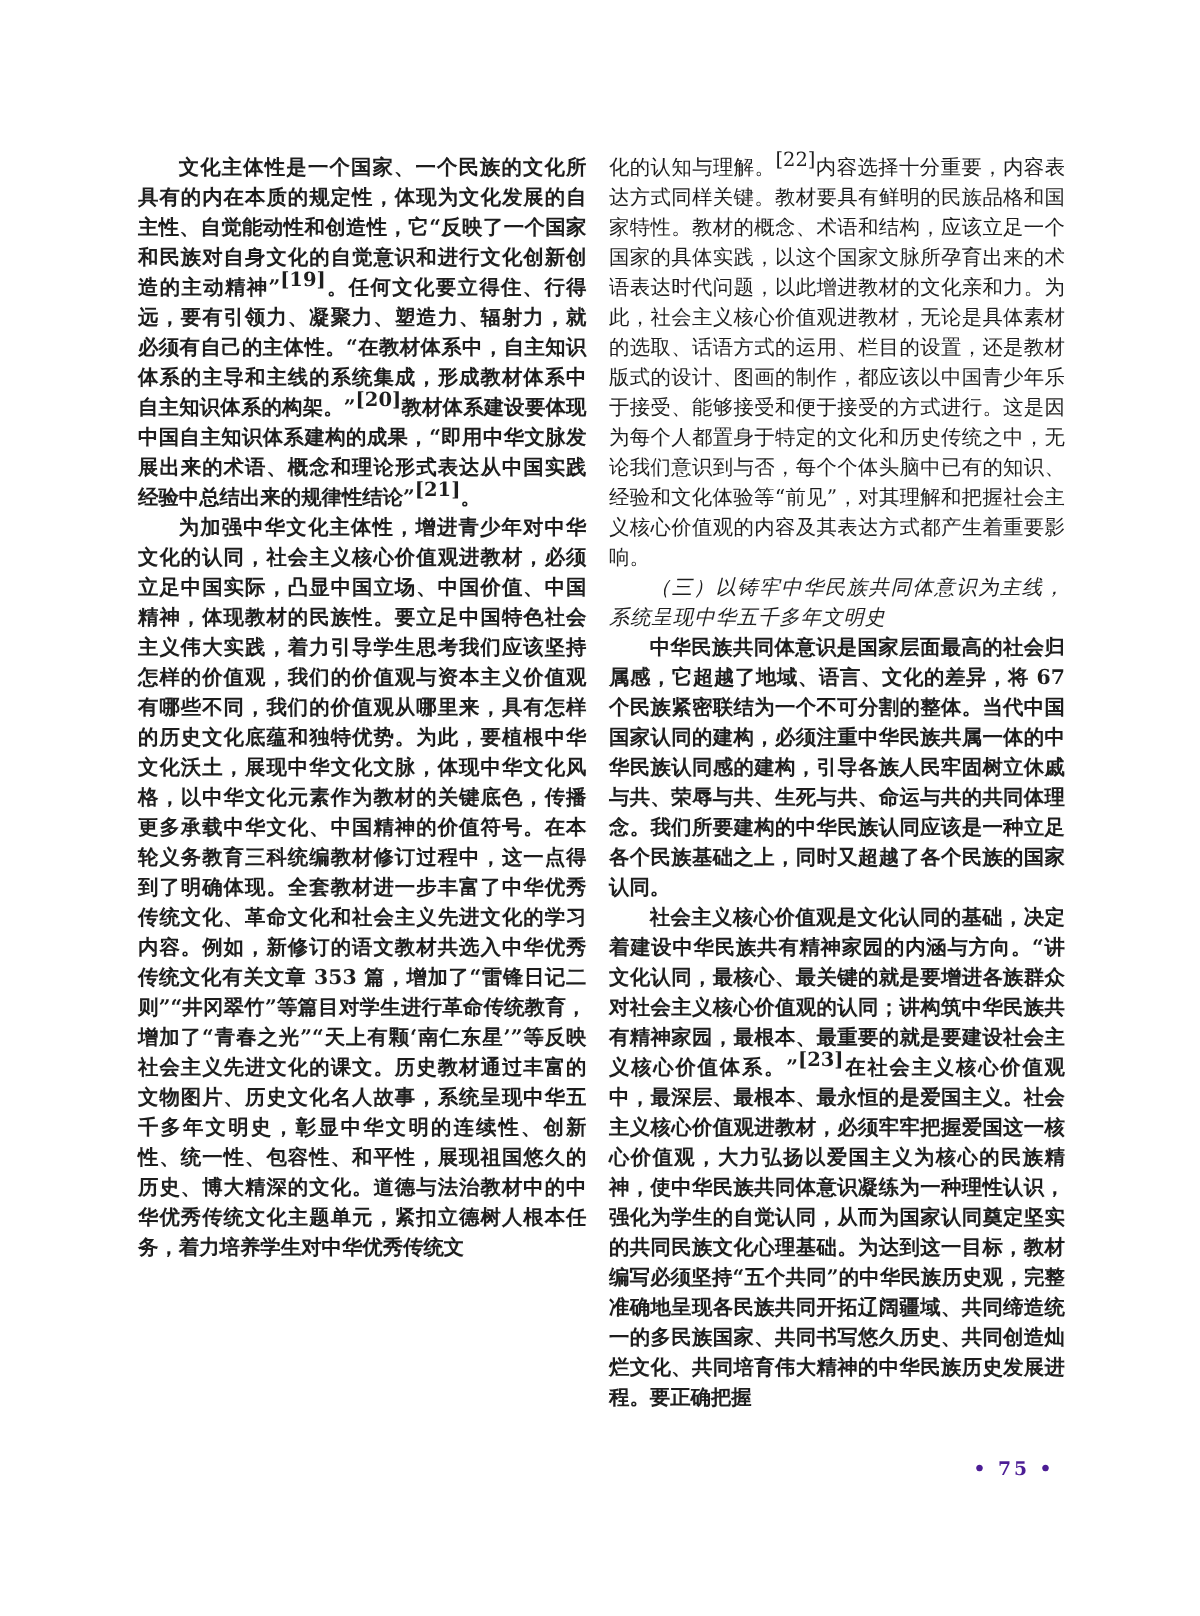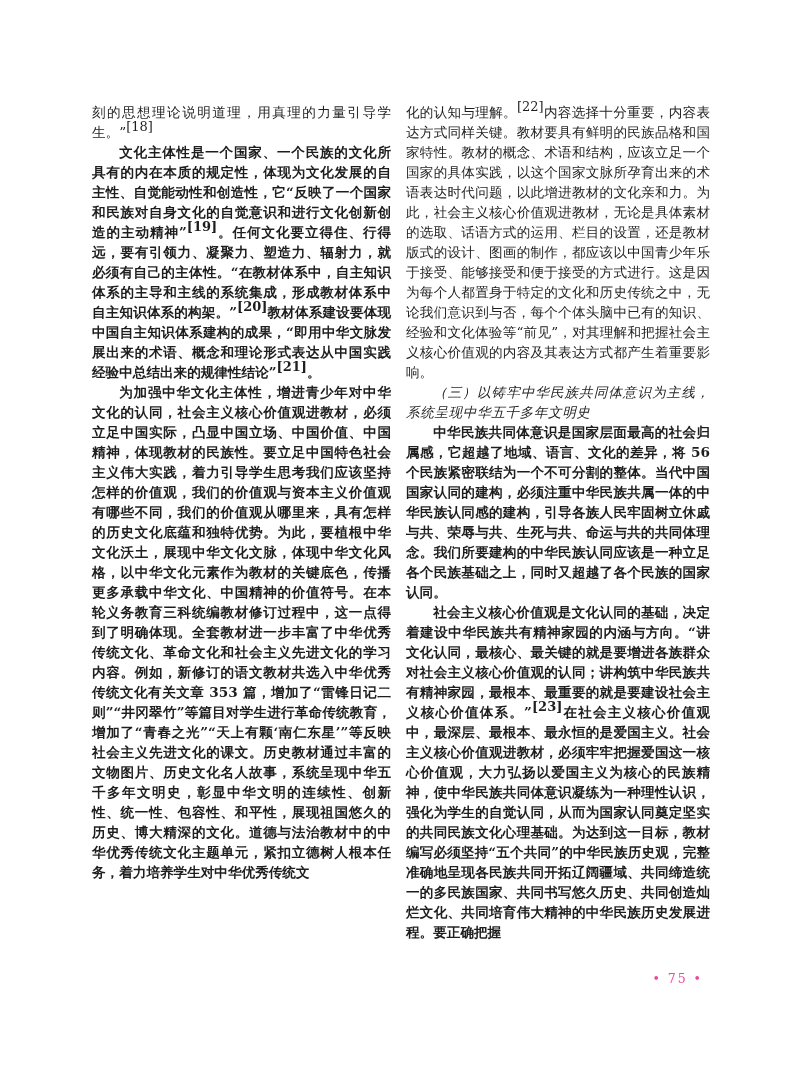--- a/index.html
+++ b/index.html
@@ -47,34 +47,34 @@
     vertical-align: super;
   }
   .page-num {
     position: absolute;
     top: 971px;
     left: 92px;
     width: 611px;
     text-align: right;
     font-size: 12.5px;
     letter-spacing: 2px;
-    color: #ec4899;
+    color: #4c1d95;
+    font-weight: bold;
   }
 </style>
 </head>
 <body>
 
 <div class="page">
   <div class="cols">
     <div class="col col-left" id="col-left">
-        <p class="para continuation">刻的思想理论说明道理，用真理的力量引导学生。”<sup>[18]</sup></p>
         <p class="para body">文化主体性是一个国家、一个民族的文化所具有的内在本质的规定性，体现为文化发展的自主性、自觉能动性和创造性，它“反映了一个国家和民族对自身文化的自觉意识和进行文化创新创造的主动精神”<sup>[19]</sup>。任何文化要立得住、行得远，要有引领力、凝聚力、塑造力、辐射力，就必须有自己的主体性。“在教材体系中，自主知识体系的主导和主线的系统集成，形成教材体系中自主知识体系的构架。”<sup>[20]</sup>教材体系建设要体现中国自主知识体系建构的成果，“即用中华文脉发展出来的术语、概念和理论形式表达从中国实践经验中总结出来的规律性结论”<sup>[21]</sup>。</p>
         <p class="para body">为加强中华文化主体性，增进青少年对中华文化的认同，社会主义核心价值观进教材，必须立足中国实际，凸显中国立场、中国价值、中国精神，体现教材的民族性。要立足中国特色社会主义伟大实践，着力引导学生思考我们应该坚持怎样的价值观，我们的价值观与资本主义价值观有哪些不同，我们的价值观从哪里来，具有怎样的历史文化底蕴和独特优势。为此，要植根中华文化沃土，展现中华文化文脉，体现中华文化风格，以中华文化元素作为教材的关键底色，传播更多承载中华文化、中国精神的价值符号。在本轮义务教育三科统编教材修订过程中，这一点得到了明确体现。全套教材进一步丰富了中华优秀传统文化、革命文化和社会主义先进文化的学习内容。例如，新修订的语文教材共选入中华优秀传统文化有关文章 353 篇，增加了“雷锋日记二则”“井冈翠竹”等篇目对学生进行革命传统教育，增加了“青春之光”“天上有颗‘南仁东星’”等反映社会主义先进文化的课文。历史教材通过丰富的文物图片、历史文化名人故事，系统呈现中华五千多年文明史，彰显中华文明的连续性、创新性、统一性、包容性、和平性，展现祖国悠久的历史、博大精深的文化。道德与法治教材中的中华优秀传统文化主题单元，紧扣立德树人根本任务，着力培养学生对中华优秀传统文</p>
       </div>
     <div class="col col-right" id="col-right">
         <p class="para continuation">化的认知与理解。<sup>[22]</sup>内容选择十分重要，内容表达方式同样关键。教材要具有鲜明的民族品格和国家特性。教材的概念、术语和结构，应该立足一个国家的具体实践，以这个国家文脉所孕育出来的术语表达时代问题，以此增进教材的文化亲和力。为此，社会主义核心价值观进教材，无论是具体素材的选取、话语方式的运用、栏目的设置，还是教材版式的设计、图画的制作，都应该以中国青少年乐于接受、能够接受和便于接受的方式进行。这是因为每个人都置身于特定的文化和历史传统之中，无论我们意识到与否，每个个体头脑中已有的知识、经验和文化体验等“前见”，对其理解和把握社会主义核心价值观的内容及其表达方式都产生着重要影响。</p>
         <p class="para heading">（三）以铸牢中华民族共同体意识为主线，系统呈现中华五千多年文明史</p>
-        <p class="para body">中华民族共同体意识是国家层面最高的社会归属感，它超越了地域、语言、文化的差异，将 56 个民族紧密联结为一个不可分割的整体。当代中国国家认同的建构，必须注重中华民族共属一体的中华民族认同感的建构，引导各族人民牢固树立休戚与共、荣辱与共、生死与共、命运与共的共同体理念。我们所要建构的中华民族认同应该是一种立足各个民族基础之上，同时又超越了各个民族的国家认同。</p>
+        <p class="para body">中华民族共同体意识是国家层面最高的社会归属感，它超越了地域、语言、文化的差异，将 67 个民族紧密联结为一个不可分割的整体。当代中国国家认同的建构，必须注重中华民族共属一体的中华民族认同感的建构，引导各族人民牢固树立休戚与共、荣辱与共、生死与共、命运与共的共同体理念。我们所要建构的中华民族认同应该是一种立足各个民族基础之上，同时又超越了各个民族的国家认同。</p>
         <p class="para body">社会主义核心价值观是文化认同的基础，决定着建设中华民族共有精神家园的内涵与方向。“讲文化认同，最核心、最关键的就是要增进各族群众对社会主义核心价值观的认同；讲构筑中华民族共有精神家园，最根本、最重要的就是要建设社会主义核心价值体系。”<sup>[23]</sup>在社会主义核心价值观中，最深层、最根本、最永恒的是爱国主义。社会主义核心价值观进教材，必须牢牢把握爱国这一核心价值观，大力弘扬以爱国主义为核心的民族精神，使中华民族共同体意识凝练为一种理性认识，强化为学生的自觉认同，从而为国家认同奠定坚实的共同民族文化心理基础。为达到这一目标，教材编写必须坚持“五个共同”的中华民族历史观，完整准确地呈现各民族共同开拓辽阔疆域、共同缔造统一的多民族国家、共同书写悠久历史、共同创造灿烂文化、共同培育伟大精神的中华民族历史发展进程。要正确把握</p>
       </div>
   </div>
   <div class="page-num">• 75 •</div>
 </div>
 
 </body></html>

